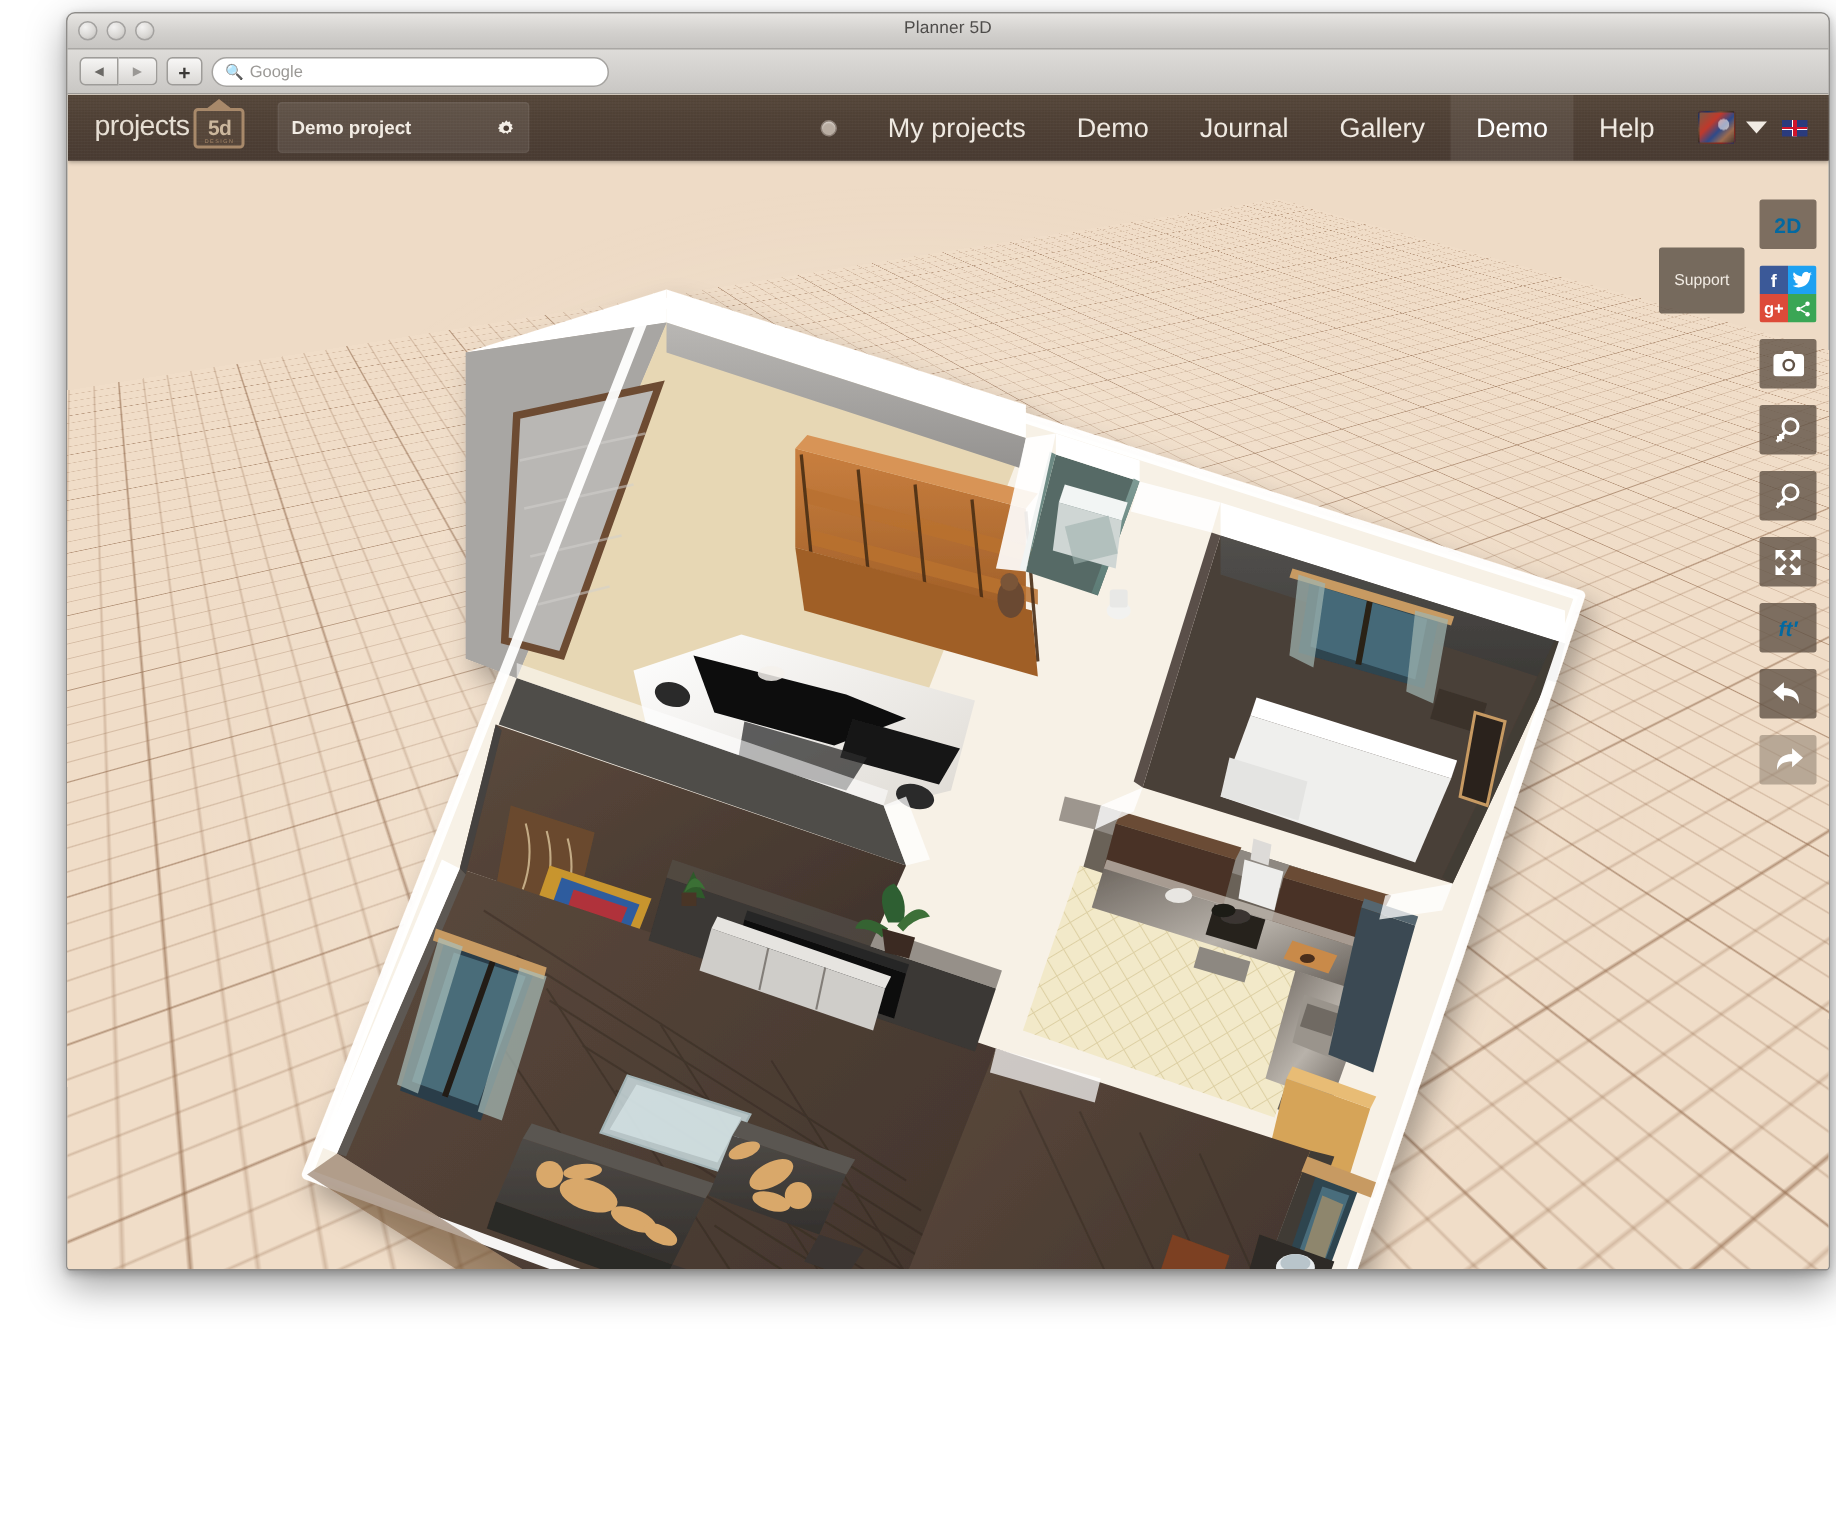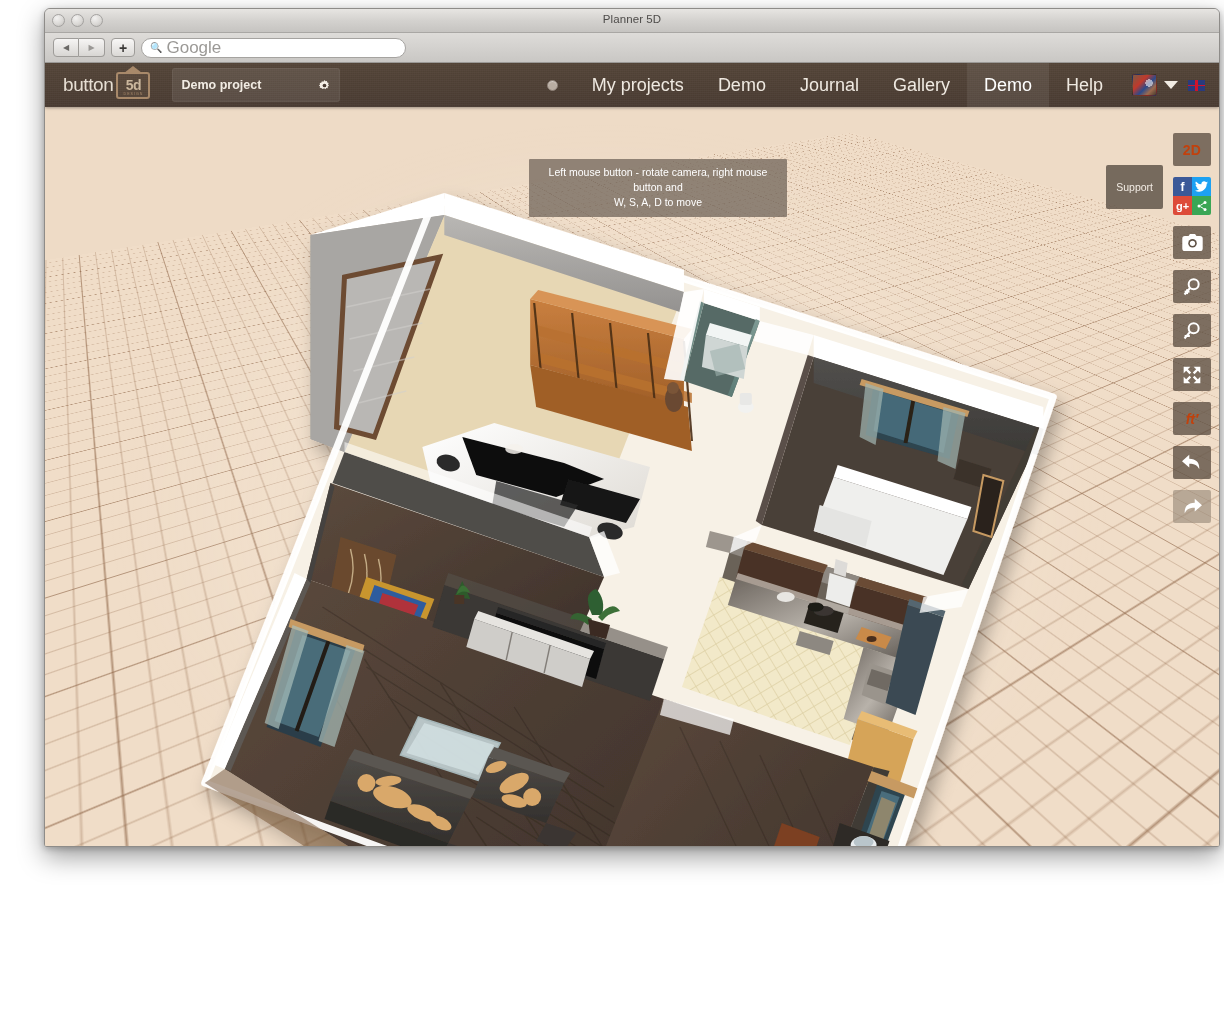--- a/index.html
+++ b/index.html
@@ -67,21 +67,21 @@
   }
   .urltext{ font-size:11.5px; color:#1c1a18; font-weight:700; }
   .reload{
     position:absolute; right:6px; top:3px; font-size:12px; color:#5f5d5a;
   }
   .searchbar{
     width:265px;height:20px;background:#fff;border:1px solid #a5a3a0;border-radius:10px;
     display:flex;align-items:center;padding:0 8px; gap:4px;
   }
   .mag{ font-size:10px;color:#6f6d6a; }
-  .searchph{ font-size:17px;color:#9b9996; }
+  .searchph{ font-size:11px;color:#9b9996; }
 
   
   .app{ position:relative; width:100%; height:927px; background:#e9d9c7; overflow:hidden; }
 
   .appbar{
     position:relative; height:44px; z-index:40;
     background:#4d3f36;
     background-image:
       repeating-linear-gradient(0deg, rgba(255,255,255,.022) 0 1px, transparent 1px 2px),
       repeating-linear-gradient(90deg, rgba(0,0,0,.03) 0 1px, transparent 1px 2px),
@@ -194,21 +194,21 @@
 
   
   .rtools{
     position:absolute; right:8px; top:26px; width:38px; z-index:35;
     display:flex; flex-direction:column; align-items:center; gap:11px;
   }
   .rbtn{
     width:38px;height:33px;border-radius:2px;
     background:rgba(96,82,70,.80);
     display:flex;align-items:center;justify-content:center;
-    color:#c2410c; position:relative;
+    color:#0369a1; position:relative;
   }
   .rbtn.dim{ background:rgba(150,135,120,.62); }
   .rbtn-label{ font-size:14px; font-weight:700; letter-spacing:.3px; }
   .rbtn-ft{ font-size:14px; font-weight:700; font-style:italic; }
   .social{
     width:38px;height:38px; display:grid; grid-template-columns:1fr 1fr; grid-template-rows:1fr 1fr;
     border-radius:2px; overflow:hidden;
   }
   .soc{ display:flex;align-items:center;justify-content:center;color:#fff;font-size:12px;font-weight:700;}
   .soc.fb{ background:#3b5998; }
@@ -247,21 +247,21 @@
         <span class="mag">🔍</span>
         <span class="searchph">Google</span>
       </div>
     </div>
 
     <div class="app">
 
       <div class="appbar">
 
         <div class="logo">
-          <span class="logo-word">button</span>
+          <span class="logo-word">projects</span>
           <span class="logo-badge">
             <span class="logo-5d">5d</span>
             <span class="logo-sub">DESIGN</span>
           </span>
         </div>
 
         <div class="projfield">
           <span class="projname">Demo project</span>
           <span class="gear">
             <svg width="13" height="13" viewBox="0 0 24 24" fill="#f4eee6">
@@ -628,24 +628,20 @@
               <polygon points="880,490 925,482 918,500 876,506" fill="#fff" opacity=".75"></polygon>
 
               <polyline points="390,92 1010,290 800,910 160,676 390,92" fill="none" stroke="#ffffff" stroke-width="7" stroke-linejoin="round" opacity=".95"></polyline>
 
               <polygon points="160,676 180,662 530,880 510,898" fill="#6b4a2d" opacity=".5"></polygon>
               <polygon points="530,880 800,910 800,900 540,872" fill="#7a5434" opacity=".45"></polygon>
             </g>
           </svg>
         </div>
 
-        <div class="tooltip">
-          <div>Left mouse button - rotate camera, right mouse button and</div>
-          <div>W, S, A, D to move</div>
-        </div>
 
         <div class="support-btn">Support</div>
 
         <div class="rtools">
 
           <div class="rbtn">
             <span class="rbtn-label">2D</span>
           </div>
 
           <div class="social">

